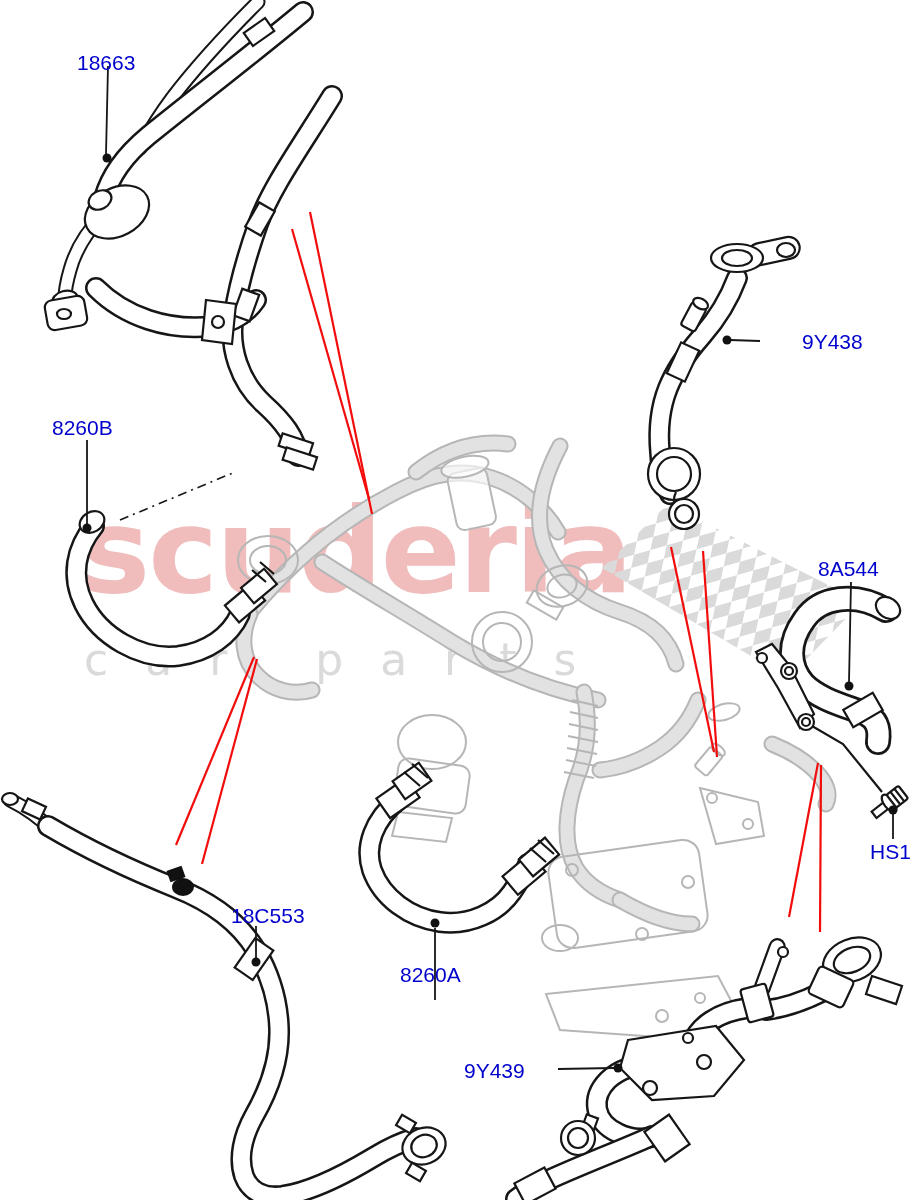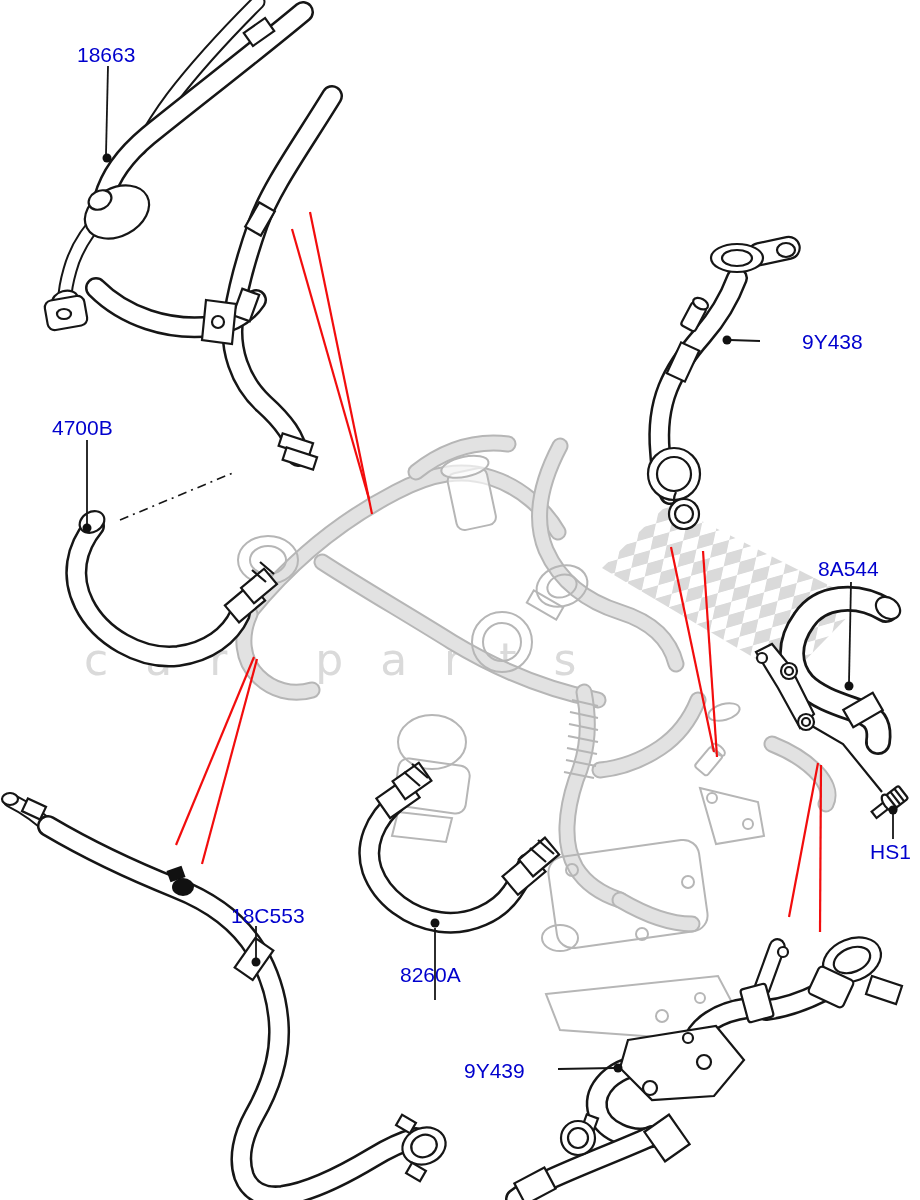--- a/index.html
+++ b/index.html
@@ -30,20 +30,21 @@
   .red{fill:none;stroke:#f20d0d;stroke-width:2.2}
   .dot{fill:#111}
   
   .lbl{position:absolute;font-size:21px;color:#0000cd;line-height:1;white-space:nowrap;cursor:pointer;}
 </style>
 </head>
 <body>
 
 <div id="canvas">
 
+  <div class="wm-brand">scuderia</div>
   <div class="wm-sub">car parts</div>
 
   <svg id="art" width="920" height="1200" viewBox="0 0 920 1200">
     <defs>
       <pattern id="chk" width="34" height="24" patternUnits="userSpaceOnUse" patternTransform="rotate(-16) skewX(-28)">
         <rect x="0" y="0" width="17" height="12" fill="#dadada"></rect>
         <rect x="17" y="12" width="17" height="12" fill="#dadada"></rect>
       </pattern>
 
       <path id="p1" d="M303,12 C255,52 195,98 148,136 C124,156 110,176 104,198"></path>
@@ -302,22 +303,22 @@
         <circle class="dot" cx="893" cy="810" r="4.5"></circle>
       <path class="lead" d="M256,926 L256,958"></path>  
         <circle class="dot" cx="256" cy="962" r="4.5"></circle>
       <path class="lead" d="M435,1000 L435,928"></path> 
         <circle class="dot" cx="435" cy="923" r="4.5"></circle>
       <path class="lead" d="M558,1069 L614,1068"></path>
         <circle class="dot" cx="618" cy="1068" r="4.5"></circle>
     </g>
   </svg>
 
-  <div class="lbl" style="left:77px;top:44px">18663</div>
-  <div class="lbl" style="left:52px;top:417px">4700B</div>
+  <div class="lbl" style="left:77px;top:52px">18663</div>
+  <div class="lbl" style="left:52px;top:417px">8260B</div>
   <div class="lbl" style="left:802px;top:331px">9Y438</div>
   <div class="lbl" style="left:818px;top:558px">8A544</div>
   <div class="lbl" style="left:870px;top:841px">HS1</div>
   <div class="lbl" style="left:231px;top:905px">18C553</div>
   <div class="lbl" style="left:400px;top:964px">8260A</div>
   <div class="lbl" style="left:464px;top:1060px">9Y439</div>
 
 </div>
 
 </body></html>

